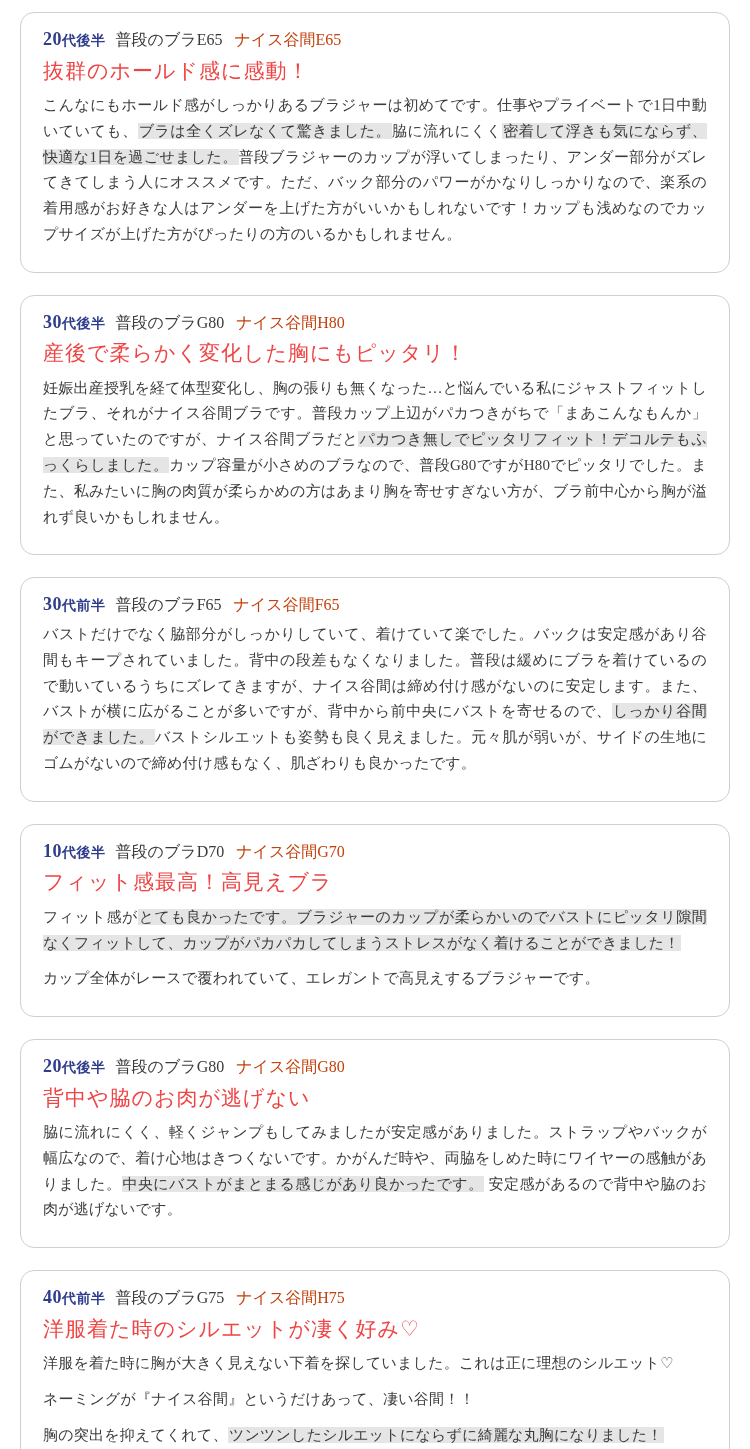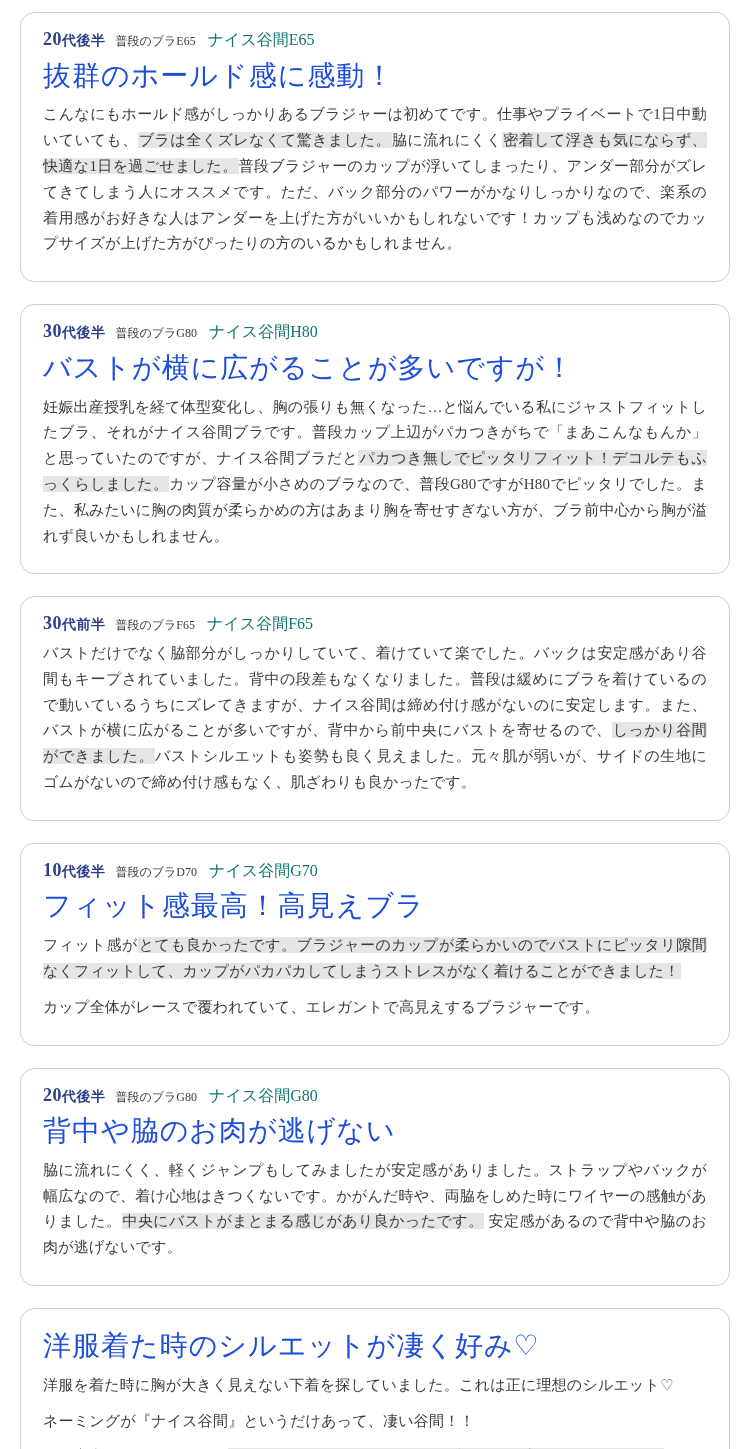--- a/index.html
+++ b/index.html
@@ -42,32 +42,32 @@
     letter-spacing: 0.5px;
     margin-right: 10px;
     white-space: nowrap;
   }
   .meta .age .small {
     font-size: 14px;
     font-weight: bold;
   }
   .meta .usual {
     color: #3a3a3a;
-    font-size: 12px;
+    font-size: 16px;
     margin-right: 12px;
     white-space: nowrap;
   }
   .meta .nice {
-    color: #0f766e;
+    color: #c2410c;
     font-size: 16px;
     white-space: nowrap;
   }
   .headline {
-    color: #1d4ed8;
-    font-size: 28px;
+    color: #ef4444;
+    font-size: 21px;
     line-height: 1.35;
     margin: 2px 0 8px 0;
     letter-spacing: 1px;
   }
   .body {
     font-size: 15px;
     line-height: 1.72;
     color: #3c3c3c;
     text-align: justify;
     letter-spacing: 0.2px;
@@ -95,21 +95,21 @@
       <div class="body">
         <p><span>こんなにもホールド感がしっかりあるブラジャーは初めてです。仕事やプライベートで1日中動いていても、</span><mark>ブラは全くズレなくて驚きました。</mark><span>脇に流れにくく</span><mark>密着して浮きも気にならず、快適な1日を過ごせました。</mark><span>普段ブラジャーのカップが浮いてしまったり、アンダー部分がズレてきてしまう人にオススメです。ただ、バック部分のパワーがかなりしっかりなので、楽系の着用感がお好きな人はアンダーを上げた方がいいかもしれないです！カップも浅めなのでカップサイズが上げた方がぴったりの方のいるかもしれません。</span></p>
       </div>
     </div>
     <div class="card">
       <div class="meta">
         <span class="age"><span>30</span><span class="small">代後半</span></span>
         <span class="usual">普段のブラG80</span>
         <span class="nice">ナイス谷間H80</span>
       </div>
-      <div class="headline">バストが横に広がることが多いですが！</div>
+      <div class="headline">産後で柔らかく変化した胸にもピッタリ！</div>
       <div class="body">
         <p><span>妊娠出産授乳を経て体型変化し、胸の張りも無くなった…と悩んでいる私にジャストフィットしたブラ、それがナイス谷間ブラです。普段カップ上辺がパカつきがちで「まあこんなもんか」と思っていたのですが、ナイス谷間ブラだと</span><mark>パカつき無しでピッタリフィット！デコルテもふっくらしました。</mark><span>カップ容量が小さめのブラなので、普段G80ですがH80でピッタリでした。また、私みたいに胸の肉質が柔らかめの方はあまり胸を寄せすぎない方が、ブラ前中心から胸が溢れず良いかもしれません。</span></p>
       </div>
     </div>
     <div class="card">
       <div class="meta">
         <span class="age"><span>30</span><span class="small">代前半</span></span>
         <span class="usual">普段のブラF65</span>
         <span class="nice">ナイス谷間F65</span>
       </div>
@@ -134,20 +134,25 @@
         <span class="age"><span>20</span><span class="small">代後半</span></span>
         <span class="usual">普段のブラG80</span>
         <span class="nice">ナイス谷間G80</span>
       </div>
       <div class="headline">背中や脇のお肉が逃げない</div>
       <div class="body">
         <p><span>脇に流れにくく、軽くジャンプもしてみましたが安定感がありました。ストラップやバックが幅広なので、着け心地はきつくないです。かがんだ時や、両脇をしめた時にワイヤーの感触がありました。</span><mark>中央にバストがまとまる感じがあり良かったです。</mark><span> 安定感があるので背中や脇のお肉が逃げないです。</span></p>
       </div>
     </div>
     <div class="card">
+      <div class="meta">
+        <span class="age"><span>40</span><span class="small">代前半</span></span>
+        <span class="usual">普段のブラG75</span>
+        <span class="nice">ナイス谷間H75</span>
+      </div>
       <div class="headline">洋服着た時のシルエットが凄く好み♡</div>
       <div class="body">
         <p><span>洋服を着た時に胸が大きく見えない下着を探していました。これは正に理想のシルエット♡</span></p>
         <p><span>ネーミングが『ナイス谷間』というだけあって、凄い谷間！！</span></p>
         <p><span>胸の突出を抑えてくれて、</span><mark>ツンツンしたシルエットにならずに綺麗な丸胸になりました！</mark></p>
       </div>
     </div>
   </div>
 
 </body></html>

